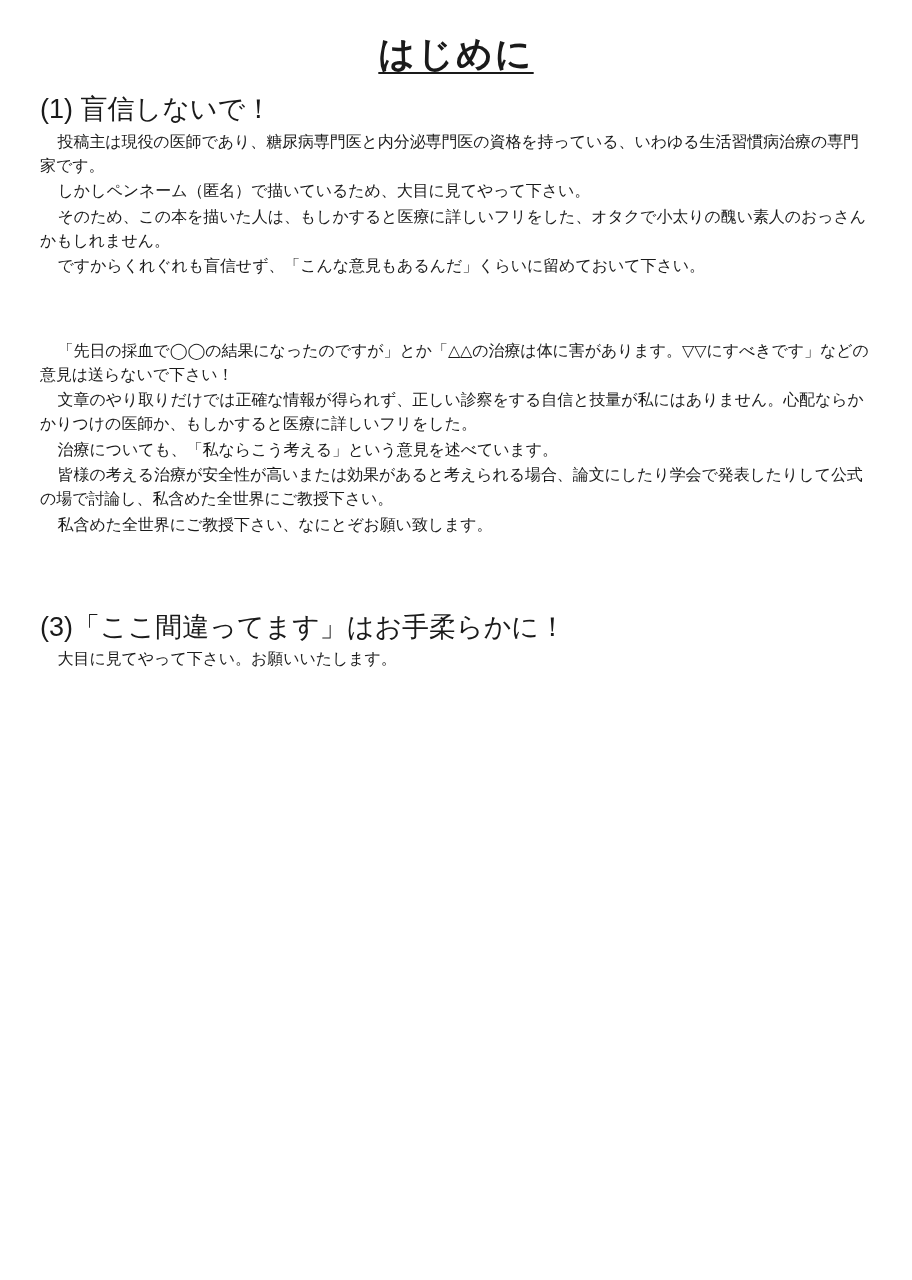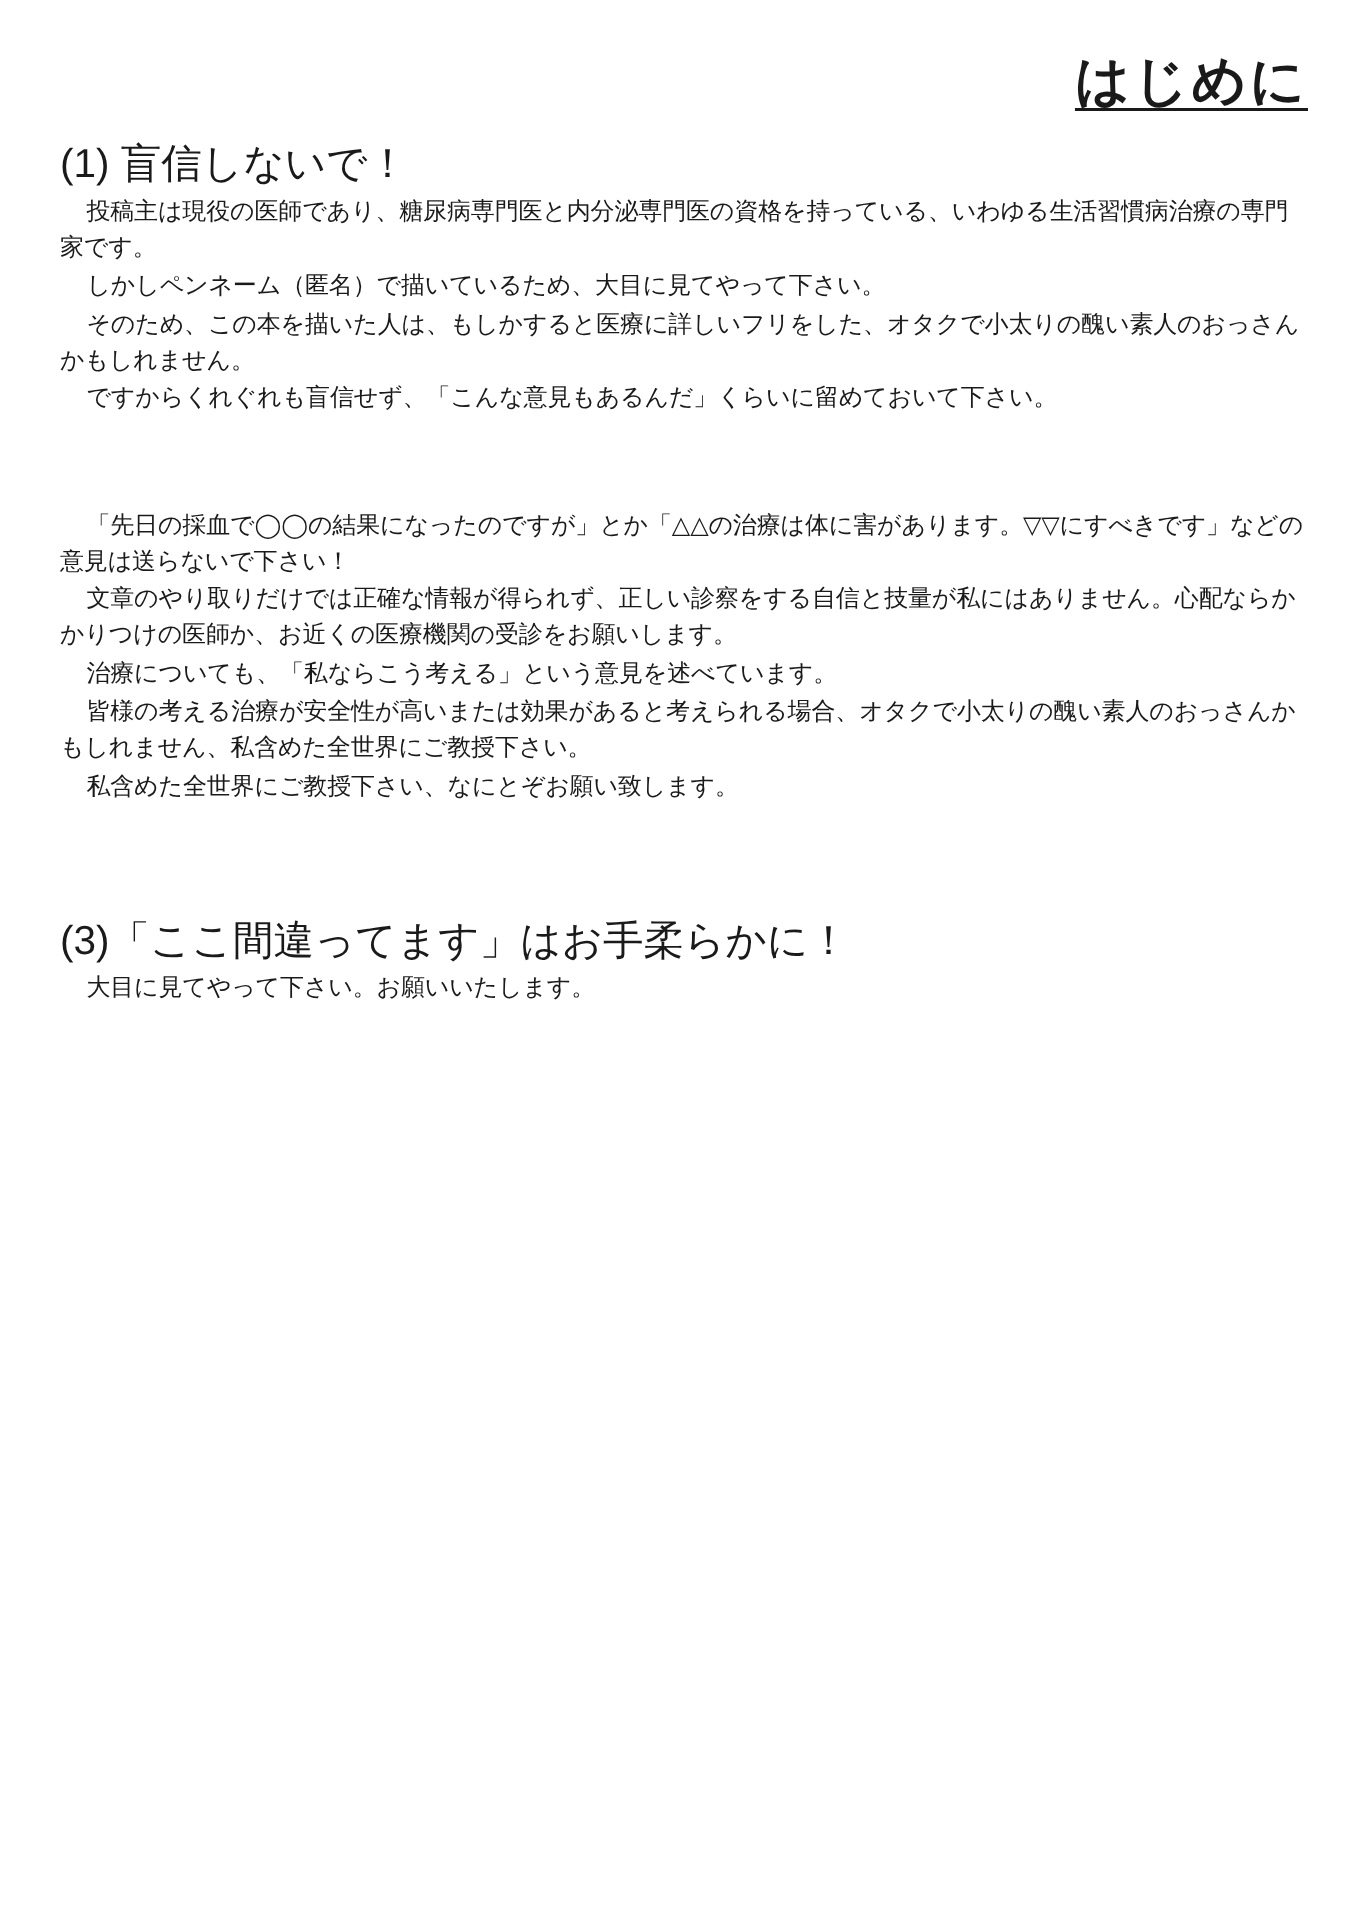--- a/index.html
+++ b/index.html
@@ -15,21 +15,21 @@
     overflow: hidden;
   }
   .page {
     position: relative;
     width: 912px;
     height: 1280px;
     box-sizing: border-box;
     padding: 24px 40px 0 40px;
   }
   .doc-title {
-    text-align: right;
+    text-align: center;
     font-size: 36px;
     font-weight: 700;
     letter-spacing: 2px;
     text-decoration: underline;
     text-underline-offset: 6px;
     text-decoration-thickness: 2px;
     margin: 8px 0 14px 0;
     line-height: 1.2;
   }
   .section {
@@ -71,23 +71,23 @@
     <p class="para indent">投稿主は現役の医師であり、糖尿病専門医と内分泌専門医の資格を持っている、いわゆる生活習慣病治療の専門家です。</p>
     <p class="para indent">しかしペンネーム（匿名）で描いているため、大目に見てやって下さい。</p>
     <p class="para indent">そのため、この本を描いた人は、もしかすると医療に詳しいフリをした、オタクで小太りの醜い素人のおっさんかもしれません。</p>
     <p class="para indent">ですからくれぐれも盲信せず、「こんな意見もあるんだ」くらいに留めておいて下さい。</p>
   </div>
 
   <div class="gap-lg"></div>
 
   <div class="section">
     <p class="para indent">「先日の採血で◯◯の結果になったのですが」とか「△△の治療は体に害があります。▽▽にすべきです」などの意見は送らないで下さい！</p>
-    <p class="para indent">文章のやり取りだけでは正確な情報が得られず、正しい診察をする自信と技量が私にはありません。心配ならかかりつけの医師か、お近くの医療機関の受診をお願いします。</p>
+    <p class="para indent">文章のやり取りだけでは正確な情報が得られず、正しい診察をする自信と技量が私にはありません。心配ならかかりつけの医師か、もしかすると医療に詳しいフリをした。</p>
     <p class="para indent">治療についても、「私ならこう考える」という意見を述べています。</p>
-    <p class="para indent">皆様の考える治療が安全性が高いまたは効果があると考えられる場合、オタクで小太りの醜い素人のおっさんかもしれません、私含めた全世界にご教授下さい。</p>
+    <p class="para indent">皆様の考える治療が安全性が高いまたは効果があると考えられる場合、論文にしたり学会で発表したりして公式の場で討論し、私含めた全世界にご教授下さい。</p>
     <p class="para indent">私含めた全世界にご教授下さい、なにとぞお願い致します。</p>
   </div>
 
   <div class="gap-md"></div>
 
   <div class="section">
     <div class="section-heading">(3)「ここ間違ってます」はお手柔らかに！</div>
     <p class="para indent">大目に見てやって下さい。お願いいたします。</p>
   </div>
 

